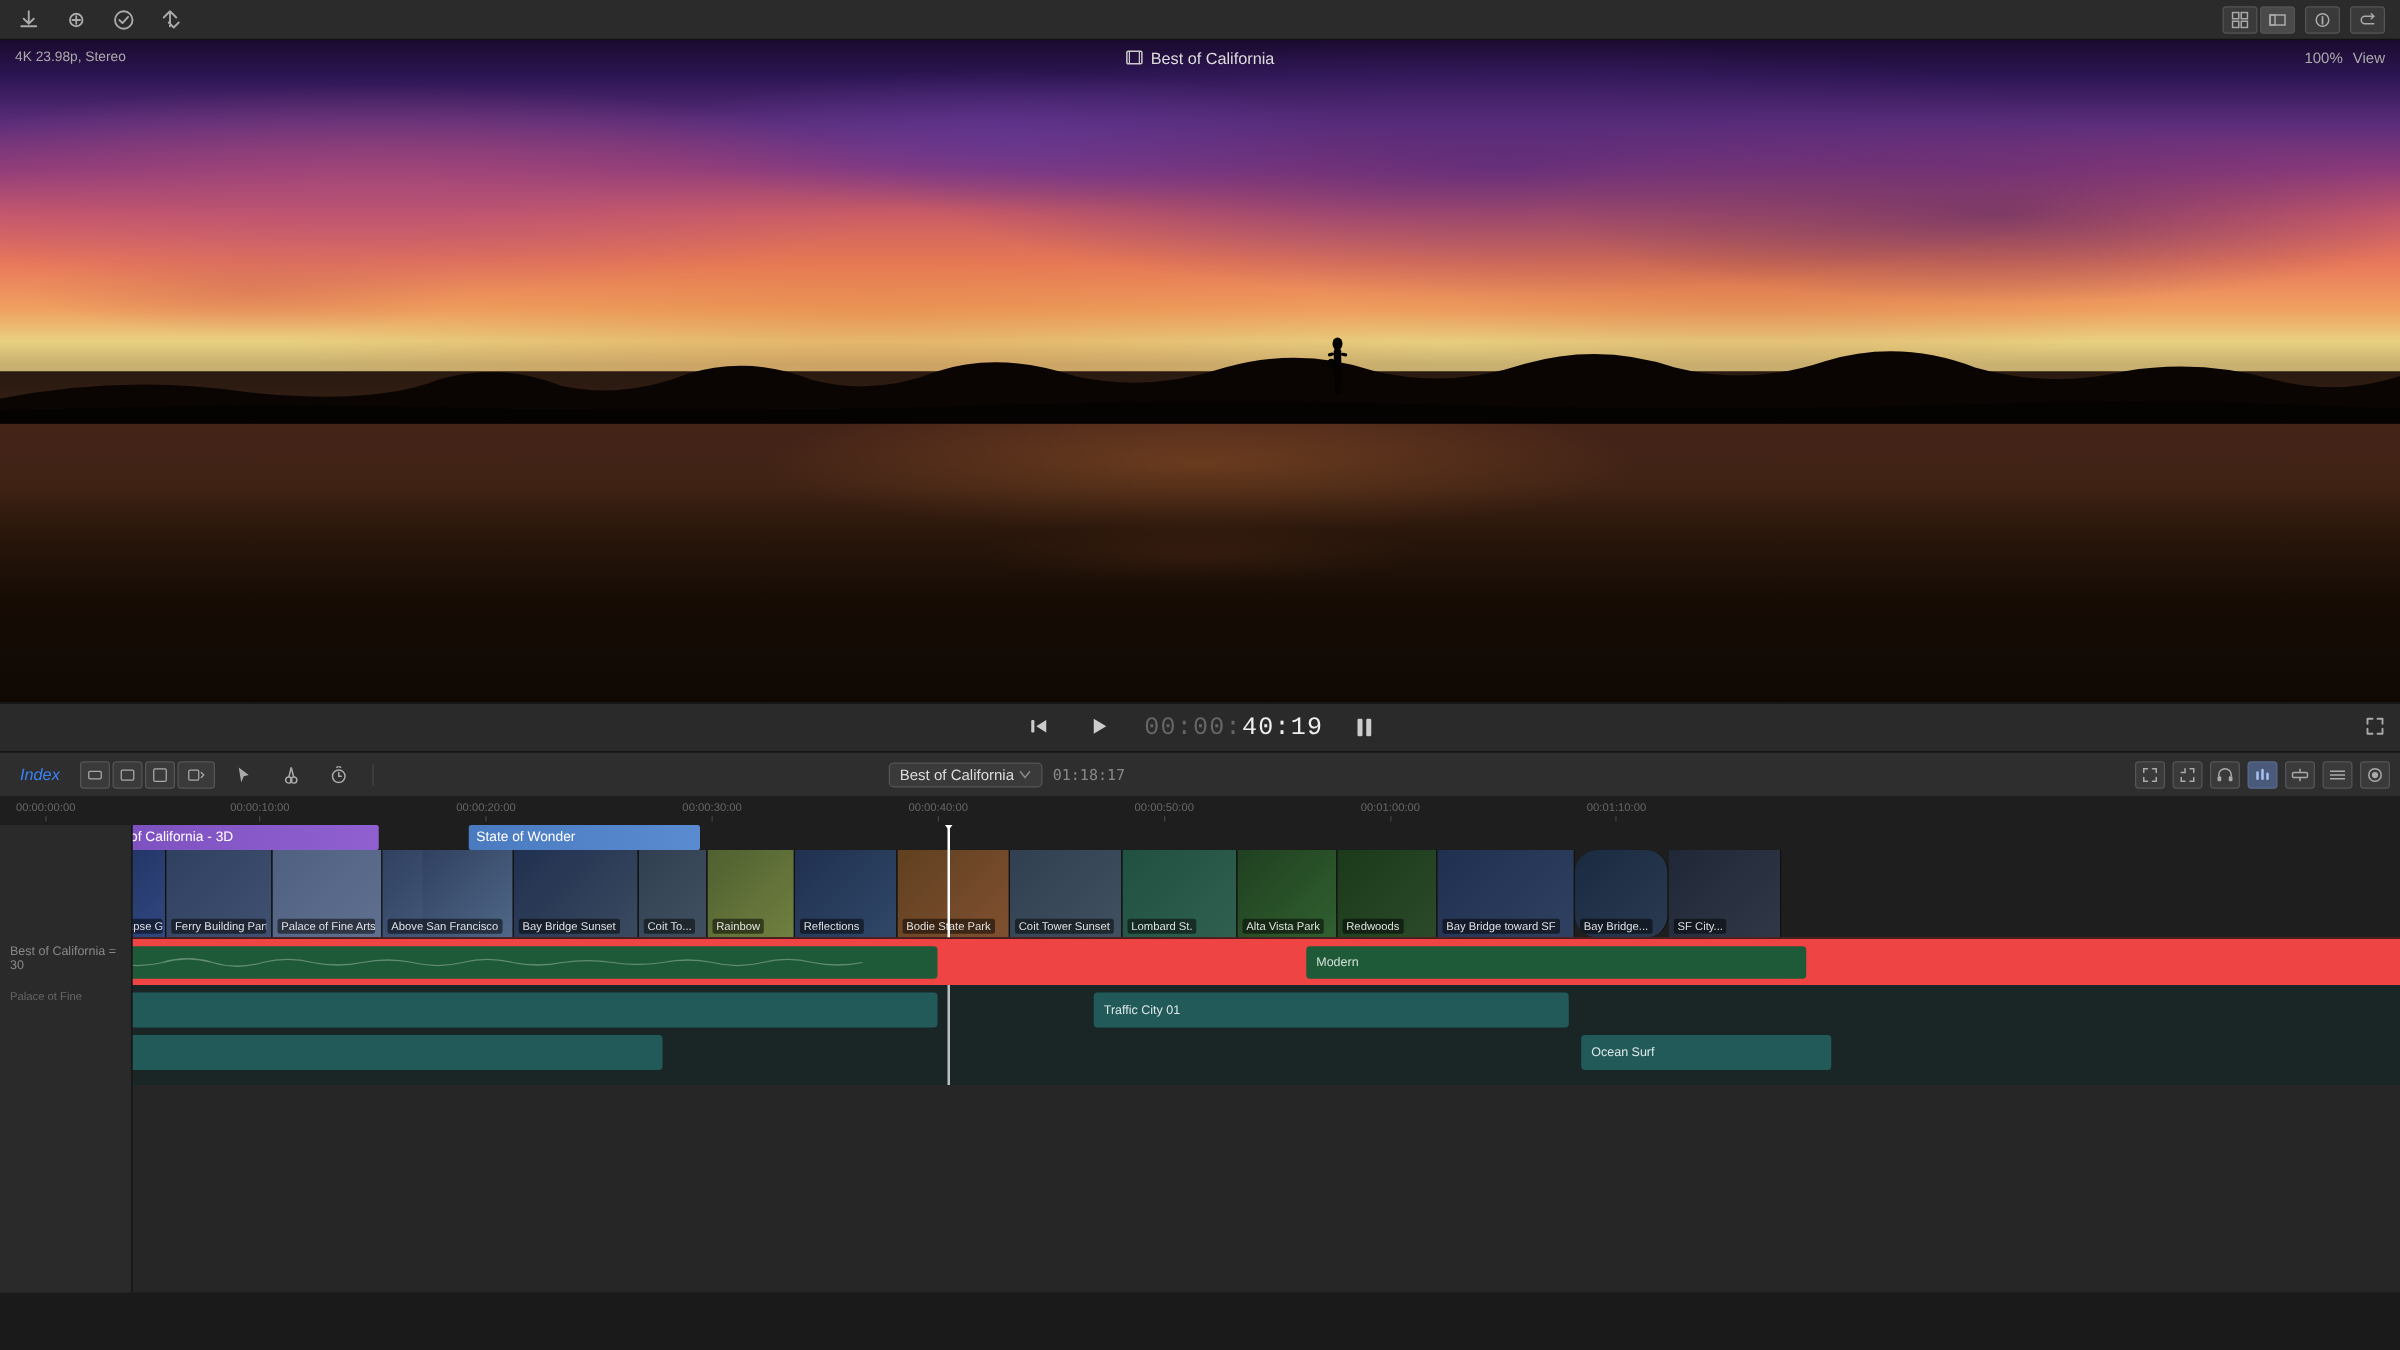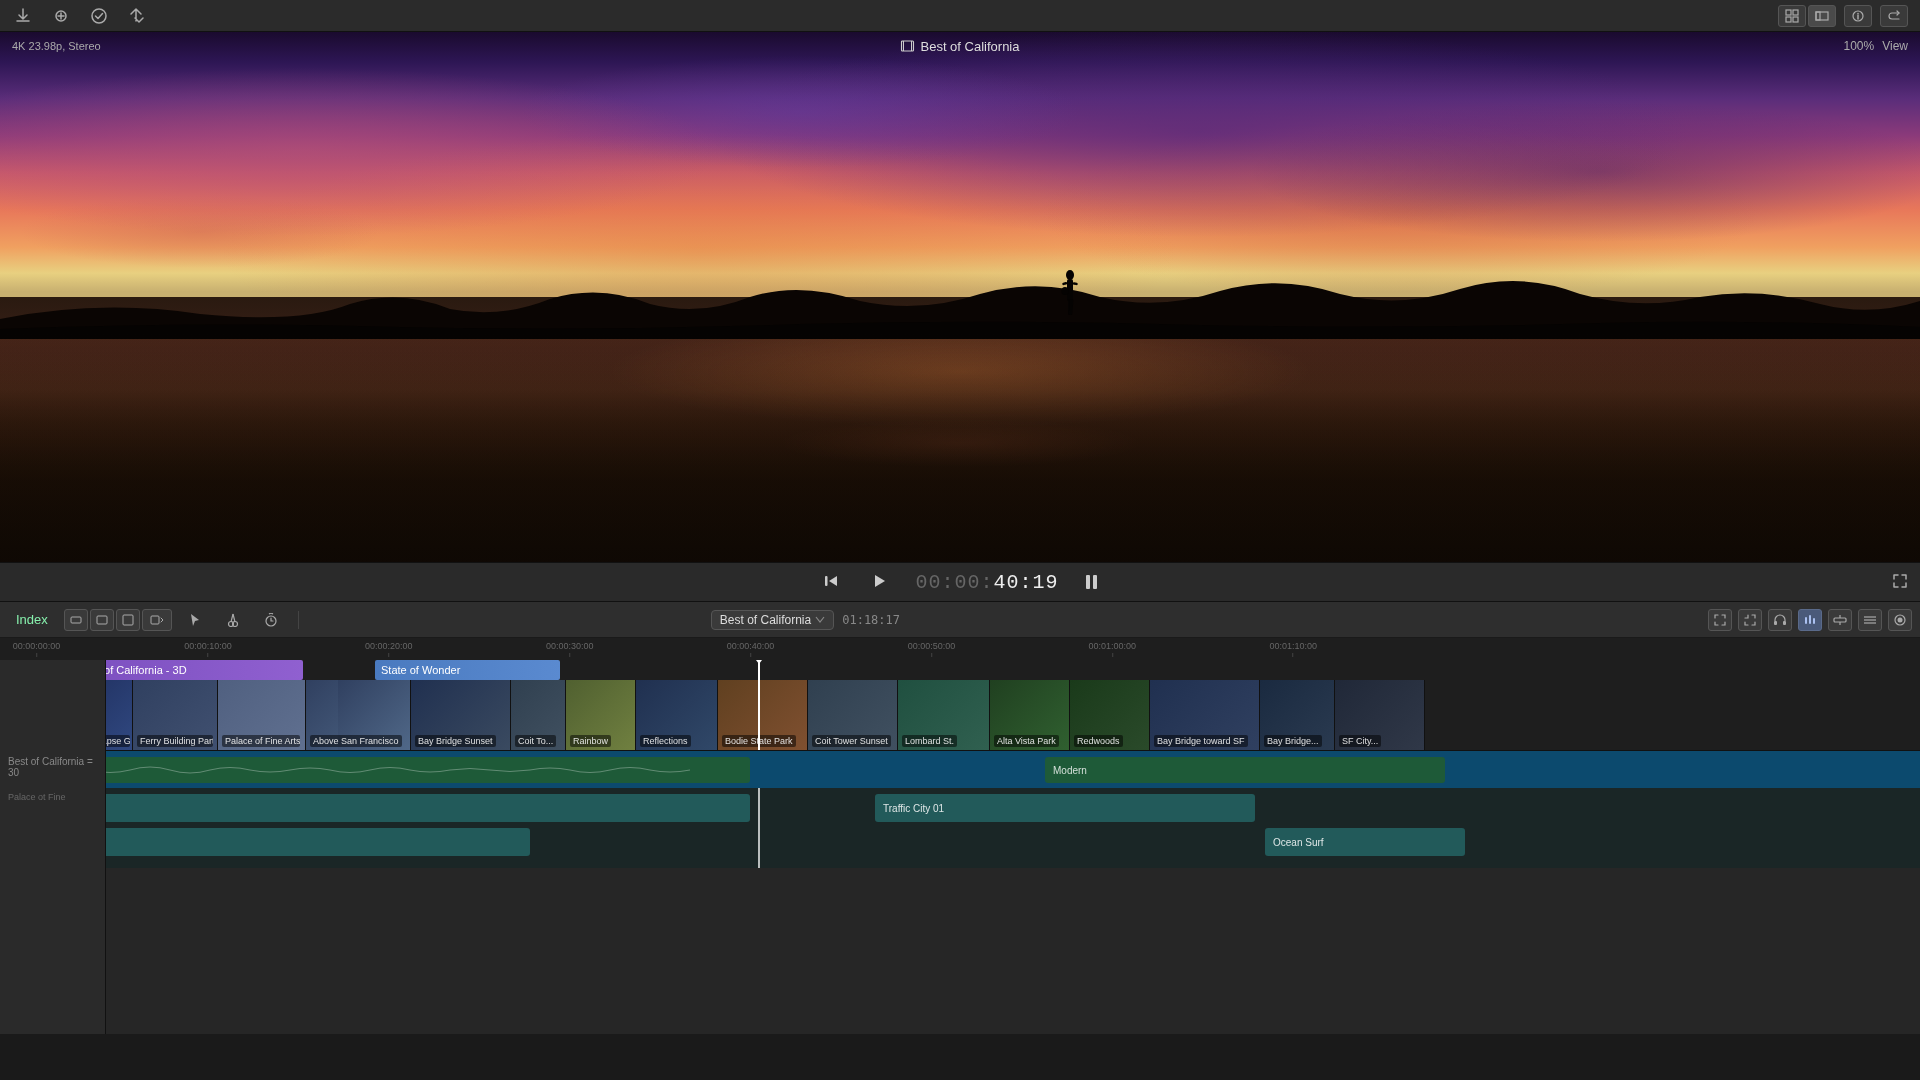--- a/index.html
+++ b/index.html
@@ -281,22 +281,23 @@
       color: #aaa;
       font-size: 12px;
       cursor: pointer;
       display: flex;
       align-items: center;
       gap: 4px;
       border-radius: 3px;
     }
     .index-btn {
       font-size: 13px;
-      color: #86efac;
+      color: #3b82f6;
       font-weight: 500;
+      font-style: italic;
     }
     .clip-view-btns {
       display: flex;
       align-items: center;
       gap: 2px;
     }
     .clip-view-btn {
       width: 24px;
       height: 22px;
       background: #3a3a3a;
@@ -522,21 +523,21 @@
     .thumb-bay-bridge { background: linear-gradient(135deg, #203050 0%, #3a4a60 100%); }
     .thumb-coit { background: linear-gradient(135deg, #304050 0%, #405060 100%); }
     .thumb-rainbow { background: linear-gradient(135deg, #506030 0%, #708040 100%); }
     .thumb-reflections { background: linear-gradient(135deg, #203050 0%, #304868 100%); }
     .thumb-bodie { background: linear-gradient(135deg, #604020 0%, #805030 100%); }
     .thumb-coit2 { background: linear-gradient(135deg, #304050 0%, #405060 100%); }
     .thumb-lombard { background: linear-gradient(135deg, #205040 0%, #306050 100%); }
     .thumb-alta { background: linear-gradient(135deg, #204020 0%, #306030 100%); }
     .thumb-redwoods { background: linear-gradient(135deg, #1a3a1a 0%, #2a4a2a 100%); }
     .thumb-bay2 { background: linear-gradient(135deg, #203050 0%, #304060 100%); }
-    .thumb-bay3 { background: linear-gradient(135deg, #1a2a40 0%, #2a3a50 100%); }
+    .thumb-bay3 { background: linear-gradient(135deg, #1a2a40 0%, #2a3a50 100%); border-radius: 18px; }
     .thumb-sf { background: linear-gradient(135deg, #202838 0%, #303848 100%); }
   </style>
 </head>
 <body>
 
 <div id="top-toolbar">
   <div class="toolbar-left">
     <div class="toolbar-icon" title="Import">
       <svg width="18" height="18" viewBox="0 0 18 18">
           <path d="M9 2v10M5 8l4 4 4-4M3 14h12" stroke="#aaa" stroke-width="1.5" fill="none" stroke-linecap="round"></path>
@@ -870,21 +871,21 @@
         </div>
         <div class="clip-thumb thumb-sf" style="width:90px; position:relative; border-right:1px solid #111;">
           <div style="width:100%; height:100%; background:linear-gradient(135deg,#202838,#303848);"></div>
           <div class="clip-label">SF City...</div>
         </div>
       </div>
 
       <div class="playhead" style="left: 39.5%;"></div>
     </div>
 
-    <div class="audio-track" style="height:38px; background:#0c4a6e; position:relative; border-top:1px solid #111;padding-left:44px;">
+    <div class="audio-track" style="height:38px; background:#ef4444; position:relative; border-top:1px solid #111;padding-left:44px;">
       <div class="audio-track-bar audio-modern-1" style="position:absolute; top:6px; height:26px; left:0; width:750px; background:#1e5a38; border-radius:3px; display:flex; align-items:center; padding:0 8px; font-size:10px; color:rgba(255,255,255,0.8);">
         <span>Modern</span>
 
         <svg style="position:absolute; left:50px; top:4px;" width="650" height="18" viewBox="0 0 650 18">
           <path d="M0 9 Q20 4 40 9 Q60 14 80 9 Q100 3 120 9 Q140 15 160 9 Q180 4 200 9 Q220 13 240 9 Q260 5 280 9 Q300 14 320 9 Q340 4 360 9 Q380 13 400 9 Q420 6 440 9 Q460 12 480 9 Q500 5 520 9 Q540 14 560 9 Q580 4 600 9 Q620 13 640 9" fill="none" stroke="rgba(255,255,255,0.3)" stroke-width="1"></path>
         </svg>
       </div>
       <div class="audio-track-bar audio-modern-2" style="position:absolute; top:6px; height:26px; left:1045px; width:400px; background:#1e5a38; border-radius:3px; display:flex; align-items:center; padding:0 8px; font-size:10px; color:rgba(255,255,255,0.8);">
         <span>Modern</span>
       </div>

